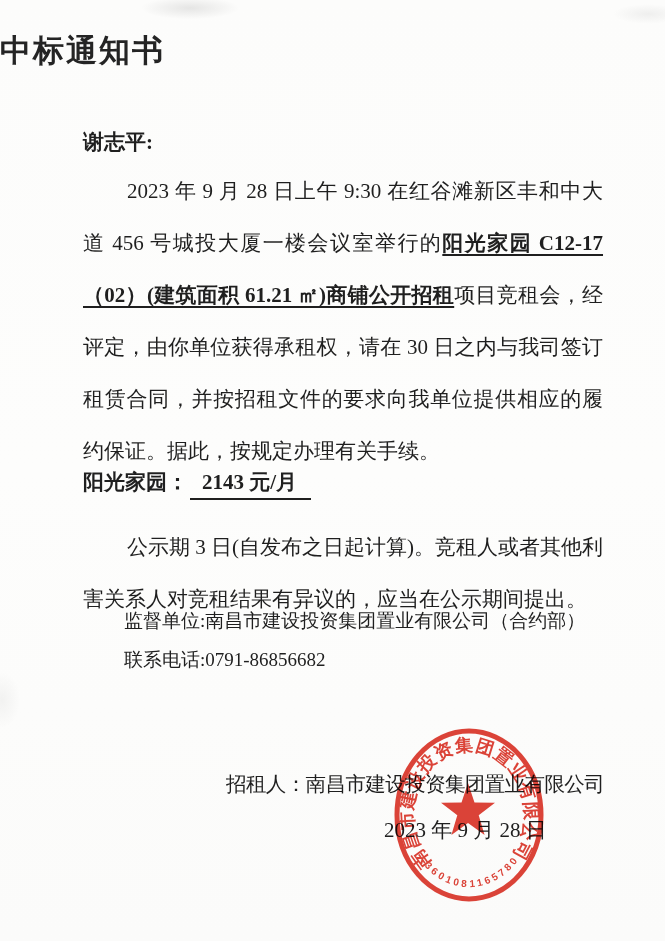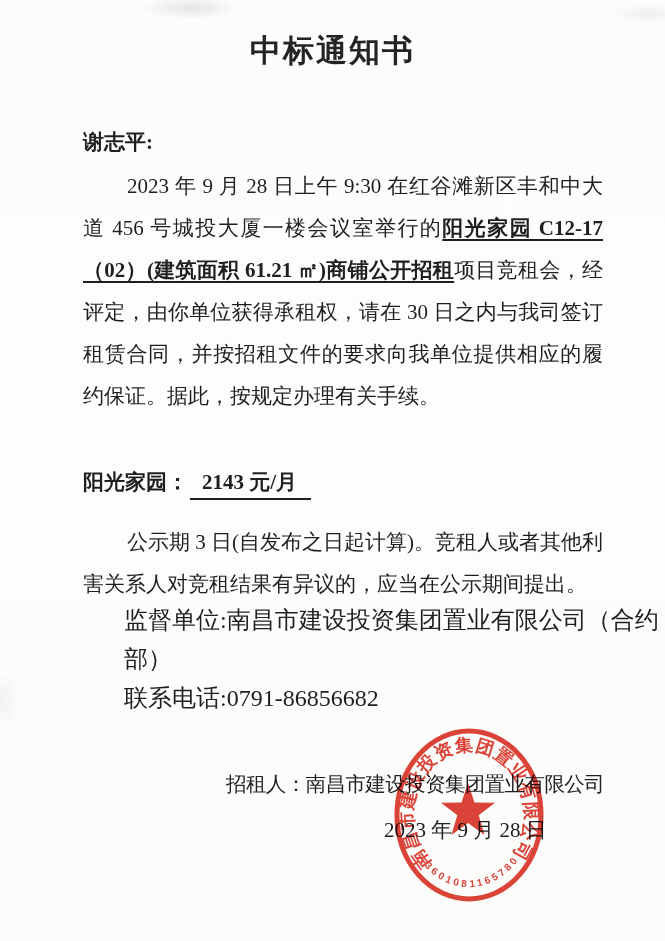--- a/index.html
+++ b/index.html
@@ -11,38 +11,38 @@
     color: #1f1f1f;
     background:
       radial-gradient(70px 16px at 190px 8px, rgba(110,110,110,0.16), rgba(110,110,110,0) 70%),
       radial-gradient(50px 14px at 648px 14px, rgba(120,120,120,0.10), rgba(120,120,120,0) 70%),
       radial-gradient(26px 40px at 2px 700px, rgba(120,120,120,0.08), rgba(120,120,120,0) 70%),
       linear-gradient(180deg, #fcfcfb 0%, #fdfdfc 50%, #fbfbfa 100%);
   }
   .abs { position: absolute; }
   .doc-title {
     left: 0; right: 0; top: 30px;
-    text-align: center;
+    text-align: left;
     font-size: 31px;
     font-weight: 700;
     letter-spacing: 2px;
     color: #242424;
   }
   .salutation {
     left: 83px; top: 128px;
     font-size: 21px;
     font-weight: 700;
     text-decoration-thickness: 1.5px;
     text-underline-offset: 5px;
   }
   .body-para {
     left: 83px;
     width: 520px;
     font-size: 21px;
-    line-height: 42px;
+    line-height: 52px;
     text-align: justify;
     text-indent: 44px;
   }
   .para-main { top: 165px; }
   .para-notice { top: 521px; }
   .hl {
     font-weight: 700;
     text-decoration: underline;
     text-decoration-thickness: 1.6px;
     text-underline-offset: 4px;
@@ -54,21 +54,21 @@
   }
   .result-value {
     display: inline-block;
     border-bottom: 2px solid #1f1f1f;
     padding: 0 14px 2px 12px;
     margin-left: 2px;
     margin-top: 24px;
   }
   .contact-block {
     left: 83px; top: 601px;
-    font-size: 24px;
+    font-size: 19px;
     line-height: 39px;
   }
   .contact-block > div { padding-left: 41px; }
   .lessor-line {
     left: 226px; top: 770px;
     font-size: 20.5px;
     letter-spacing: -0.6px;
   }
   .sig-date {
     left: 384px; top: 816px;

